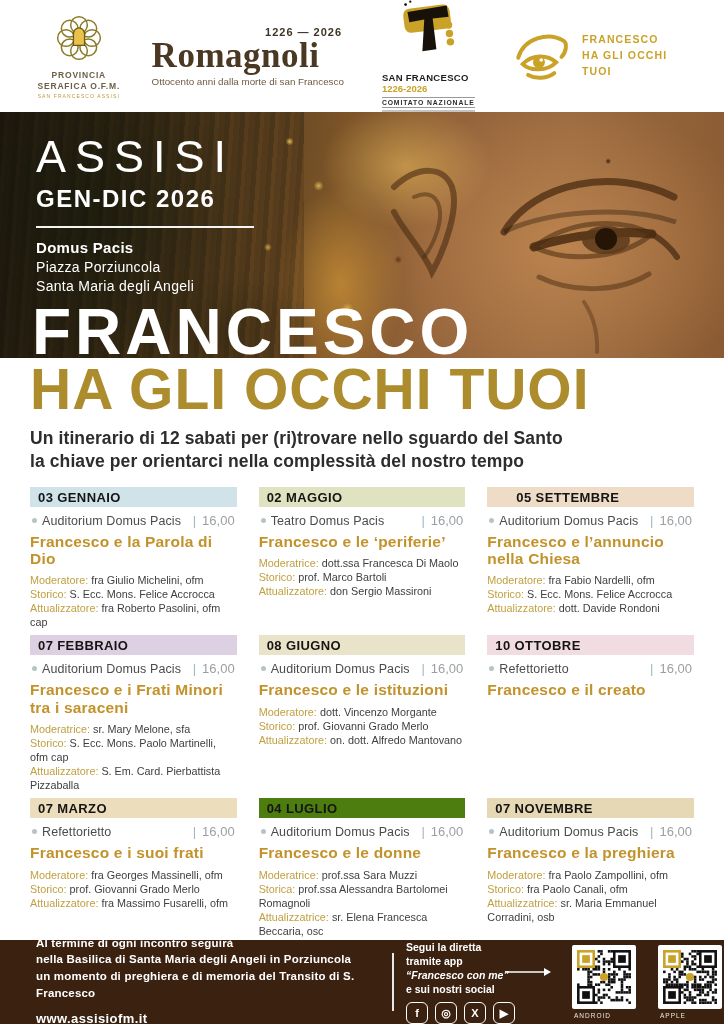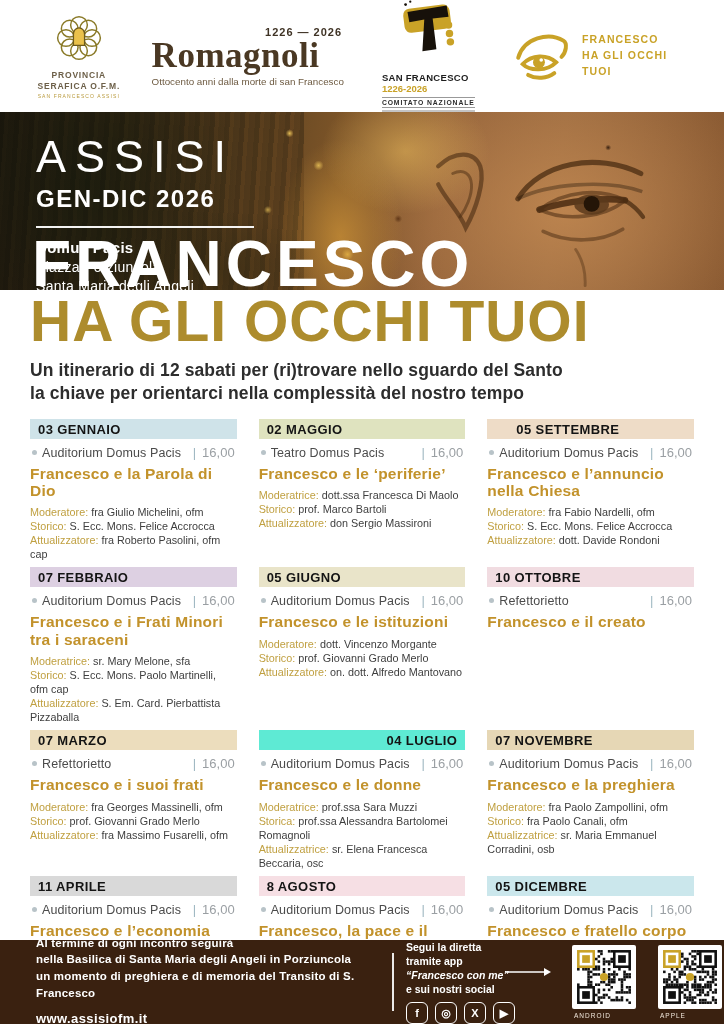--- a/index.html
+++ b/index.html
@@ -20,21 +20,21 @@
   .logo-tau .lt-txt { line-height:1.15; }
   .logo-tau .lt-l1 { font-size:9.5px; font-weight:bold; color:#1d1d1d; letter-spacing:.3px;}
   .logo-tau .lt-l2 { font-size:9.5px; font-weight:bold; color:#c9a227;}
   .logo-tau .lt-l3 { font-size:6.8px; font-weight:bold; color:#2b2b2b; letter-spacing:.9px; border-top:1px solid #999; border-bottom:1px solid #999; padding:1px 0; margin-top:2px;}
   .logo-tau .lt-fine { height:2px; background:#c4c4c4; margin-top:2px;}
   .logo-tau .lt-fine.f2 { width:82%; margin-top:1px;}
   .logo-eye { display:flex; align-items:center; gap:12px; margin-left:auto; padding-right:6px;}
   .logo-eye .le-txt { font-size:10.5px; font-weight:bold; color:#c9a227; letter-spacing:1.1px; line-height:1.5;}
 
   
-  .hero { position:relative; height:178px;
+  .hero { position:relative; height:246px;
     background:
       radial-gradient(ellipse 120px 90px at 56% 22%, rgba(236,190,92,.55), rgba(236,190,92,0) 70%),
       radial-gradient(ellipse 90px 140px at 47% 70%, rgba(222,160,58,.6), rgba(222,160,58,0) 70%),
       radial-gradient(ellipse 260px 200px at 78% 55%, rgba(196,138,82,.8), rgba(196,138,82,0) 75%),
       radial-gradient(ellipse 200px 240px at 12% 40%, rgba(28,32,16,.75), rgba(28,32,16,0) 75%),
       radial-gradient(ellipse 140px 90px at 30% 90%, rgba(60,48,20,.55), rgba(60,48,20,0) 70%),
       linear-gradient(97deg, #241c10 0%, #3c2d16 16%, #5c4220 32%, #7c5428 46%, #94633a 60%, #9a6a40 76%, #8a5a32 100%);
   }
   .hero-streaks { position:absolute; inset:0; width:42%;
     background:repeating-linear-gradient(94deg, rgba(16,24,12,.28) 0 5px, rgba(120,90,30,.18) 5px 9px, rgba(40,36,14,.22) 9px 15px);
@@ -272,21 +272,21 @@
       <div class="card-title">Francesco e i Frati Minori tra i saraceni</div>
       <div class="card-speakers">
           <div class="speaker"><span class="role">Moderatrice: </span><span>sr. Mary Melone, sfa</span></div>
           <div class="speaker"><span class="role">Storico: </span><span>S. Ecc. Mons. Paolo Martinelli, ofm cap</span></div>
           <div class="speaker"><span class="role">Attualizzatore: </span><span>S. Em. Card. Pierbattista Pizzaballa</span></div>
         </div>
     </div>
 
     <div class="card">
       <div class="card-date" style="background: rgb(233, 228, 201);">
-        <span>05 GIUGNO</span>
+        <span>08 GIUGNO</span>
       </div>
       <div class="card-meta">
         <span class="dot"></span>
         <span class="venue">Auditorium Domus Pacis</span>
         <span class="sep">|</span>
         <span class="time">16,00</span>
       </div>
       <div class="card-title">Francesco e le istituzioni</div>
       <div class="card-speakers">
           <div class="speaker"><span class="role">Moderatore: </span><span>dott. Vincenzo Morgante</span></div>
@@ -320,21 +320,21 @@
       </div>
       <div class="card-title">Francesco e i suoi frati</div>
       <div class="card-speakers">
           <div class="speaker"><span class="role">Moderatore: </span><span>fra Georges Massinelli, ofm</span></div>
           <div class="speaker"><span class="role">Storico: </span><span>prof. Giovanni Grado Merlo</span></div>
           <div class="speaker"><span class="role">Attualizzatore: </span><span>fra Massimo Fusarelli, ofm</span></div>
         </div>
     </div>
 
     <div class="card">
-      <div class="card-date" style="background: #5eead4; text-align: right;">
+      <div class="card-date" style="background: #4d7c0f;">
         <span>04 LUGLIO</span>
       </div>
       <div class="card-meta">
         <span class="dot"></span>
         <span class="venue">Auditorium Domus Pacis</span>
         <span class="sep">|</span>
         <span class="time">16,00</span>
       </div>
       <div class="card-title">Francesco e le donne</div>
       <div class="card-speakers">

